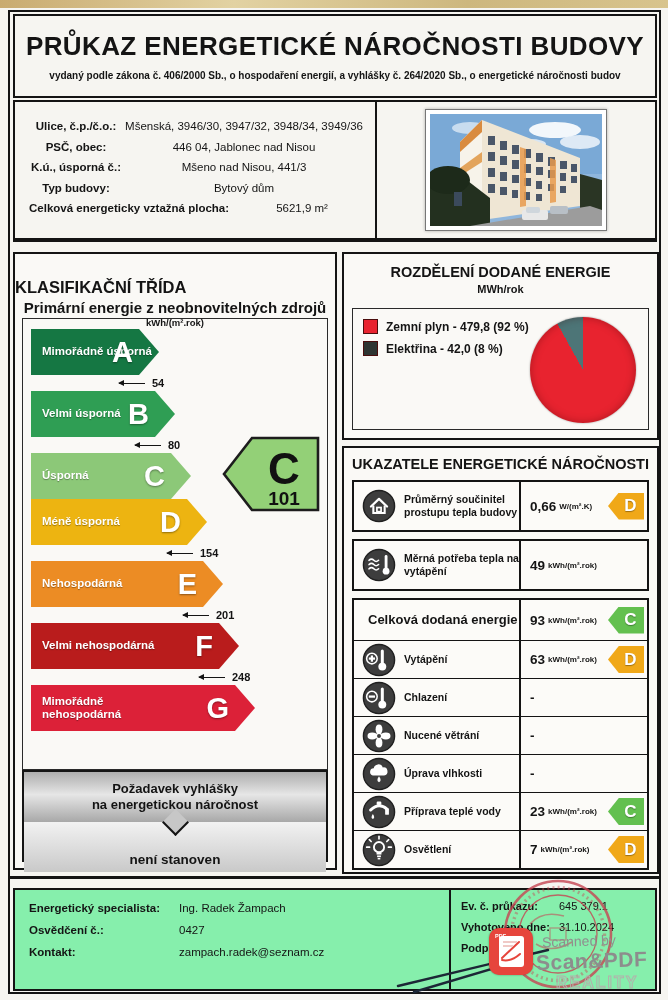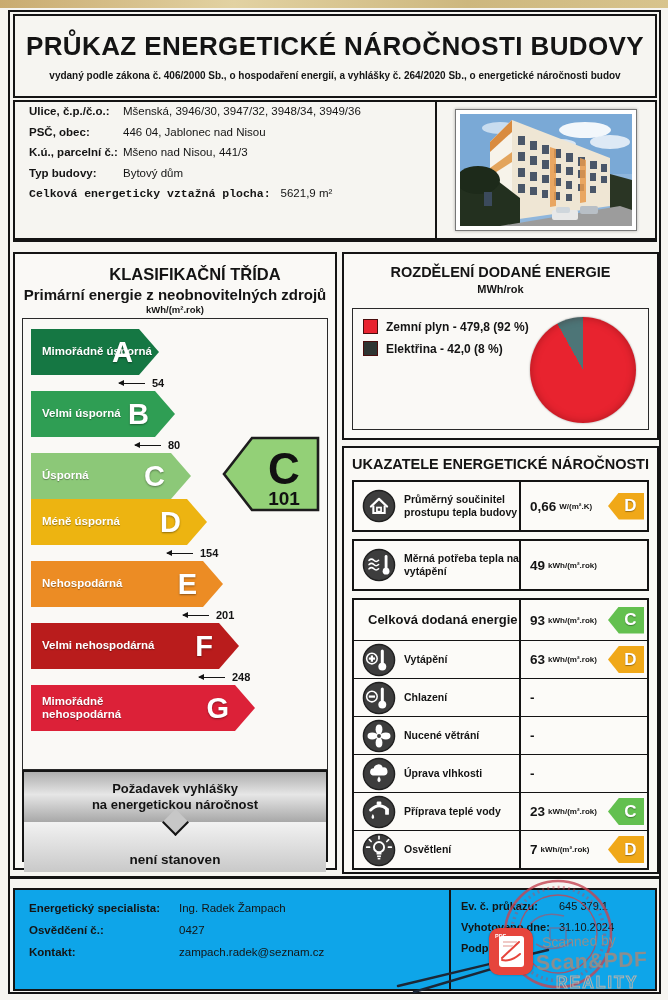--- a/index.html
+++ b/index.html
@@ -10,35 +10,35 @@
         background:linear-gradient(90deg,#c9ab70,#e2d2a2 35%,#cdb77e 70%,#d8c48d);}
   .outer-frame{position:absolute;left:8px;top:10px;width:649px;height:980px;border:2.5px solid #141414;}
 
   
   .header-box{position:absolute;left:13px;top:14px;width:640px;height:80px;border:2px solid #141414;text-align:center;}
   .doc-title{margin-top:15px;font-size:26px;font-weight:bold;letter-spacing:.4px;}
   .doc-subtitle{margin-top:8px;font-size:10px;font-weight:bold;}
 
   
   .address-box{position:absolute;left:13px;top:100px;width:640px;height:136px;border:2px solid #141414;border-bottom-width:4px;display:flex;}
-  .addr-left{width:420px;padding:3px 10px 6px 14px;box-sizing:border-box;}
+  .addr-left{width:360px;padding:18px 10px 6px 14px;box-sizing:border-box;text-align:center;}
   .info-row{display:flex;font-size:11.5px;margin-bottom:8.5px;}
   .info-row .lbl{font-weight:bold;width:94px;flex-shrink:0;}
   .info-row .val{flex:1;}
-  .info-row.wide .lbl{width:auto;margin-right:10px;font-family:Liberation Mono, monospace;}
+  .info-row.wide .lbl{width:auto;margin-right:10px;}
   .addr-right{flex:1;border-left:2px solid #141414;display:flex;align-items:center;justify-content:center;}
   .photo-frame{background:#fff;padding:4px;border:1px solid #777;box-shadow:0 0 3px rgba(0,0,0,.3);}
   .photo-frame svg{display:block;}
 
   
   .panel{position:absolute;border:2px solid #141414;background:#faf9f6;}
   .panel-left{left:13px;top:252px;width:320px;height:614px;}
   .panel-p1{left:342px;top:252px;width:313px;height:184px;}
   .panel-p2{left:342px;top:446px;width:313px;height:424px;}
-  .p-title{text-align:center;font-weight:bold;font-size:16.5px;margin-top:11px;padding-left:40px;}
+  .p-title{text-align:left;font-weight:bold;font-size:16.5px;margin-top:24px;}
   .p-sub{text-align:center;font-weight:bold;font-size:15px;margin-top:2px;}
   .p-unit{text-align:center;font-weight:bold;font-size:9.5px;margin-top:1px;}
   .p1-title{text-align:center;font-weight:bold;font-size:14.5px;margin-top:10px;}
   .p1-unit{text-align:center;font-weight:bold;font-size:11px;margin-top:3px;}
   .p2-title{text-align:center;font-weight:bold;font-size:14.5px;margin-top:8px;margin-bottom:8px;}
 
   
   .chart-box{position:absolute;left:7px;right:7px;top:64px;height:452px;border:1.5px solid #2a2a2a;padding:10px 8px;box-sizing:border-box;}
   .class-arrow{height:46px;display:flex;align-items:center;position:relative;
         clip-path:polygon(0 0,calc(100% - 20px) 0,100% 50%,calc(100% - 20px) 100%,0 100%);}
@@ -77,21 +77,21 @@
   .ind-label.big{font-size:13px;margin-left:6px;}
   .ind-right{width:128px;border-left:2px solid #141414;position:relative;display:flex;align-items:center;padding-left:9px;box-sizing:border-box;}
   .ind-value{font-weight:bold;font-size:13.5px;}
   .ind-unit{font-size:8px;font-weight:bold;margin-left:3px;}
   .badge{position:absolute;right:3px;width:36px;height:27px;display:flex;align-items:center;justify-content:center;
         clip-path:polygon(0 50%,30% 0,100% 0,100% 100%,30% 100%);}
   .badge-letter{color:#fff;font-weight:bold;font-size:17px;margin-left:9px;text-shadow:0 1px 1px rgba(0,0,0,.35);}
 
   
   .full-rule{position:absolute;left:8px;top:876px;width:652px;border-top:3px solid #141414;}
-  .footer-box{position:absolute;left:13px;top:888px;width:640px;height:99px;border:2.5px solid #141414;display:flex;background:#0ea5e9;gap:24px;}
+  .footer-box{position:absolute;left:13px;top:888px;width:640px;height:99px;border:2.5px solid #141414;display:flex;background:#86efac;gap:24px;}
   .foot-left{flex:1;padding:12px 10px 6px 14px;box-sizing:border-box;}
   .foot-row{display:flex;font-size:11.5px;margin-bottom:10px;align-items:baseline;}
   .foot-row .lbl{font-weight:bold;width:150px;flex-shrink:0;}
   .foot-right{width:206px;border-left:2px solid #141414;padding:10px 8px 4px 10px;box-sizing:border-box;position:relative;}
   .foot-row-r{display:flex;font-size:11px;margin-bottom:9px;align-items:baseline;}
   .foot-row-r .lbl{font-weight:bold;width:98px;flex-shrink:0;}
   .overlay{position:absolute;left:380px;top:878px;width:288px;height:122px;pointer-events:none;}
   .wm-scanned{position:absolute;left:542px;top:933px;font-size:14px;color:#8f8f8f;transform:rotate(-2deg);}
   .wm-scanpdf{position:absolute;left:536px;top:949px;font-size:21px;font-weight:bold;color:#8d8d8d;transform:rotate(-2deg);letter-spacing:.5px;}
   .wm-reality{position:absolute;left:556px;top:974px;font-size:16px;font-weight:bold;color:transparent;-webkit-text-stroke:1px #b3b1ac;letter-spacing:2px;}
@@ -113,21 +113,21 @@
     <div class="addr-left">
       <div class="info-row">
         <span class="lbl">Ulice, č.p./č.o.:</span>
         <span class="val">Mšenská, 3946/30, 3947/32, 3948/34, 3949/36</span>
       </div>
       <div class="info-row">
         <span class="lbl">PSČ, obec:</span>
         <span class="val">446 04, Jablonec nad Nisou</span>
       </div>
       <div class="info-row">
-        <span class="lbl">K.ú., parcelní č.:</span>
+        <span class="lbl">K.ú., úsporná č.:</span>
         <span class="val">Mšeno nad Nisou, 441/3</span>
       </div>
       <div class="info-row">
         <span class="lbl">Typ budovy:</span>
         <span class="val">Bytový dům</span>
       </div>
       <div class="info-row wide">
         <span class="lbl">Celková energeticky vztažná plocha:</span>
         <span class="val">5621,9 m²</span>
       </div>

